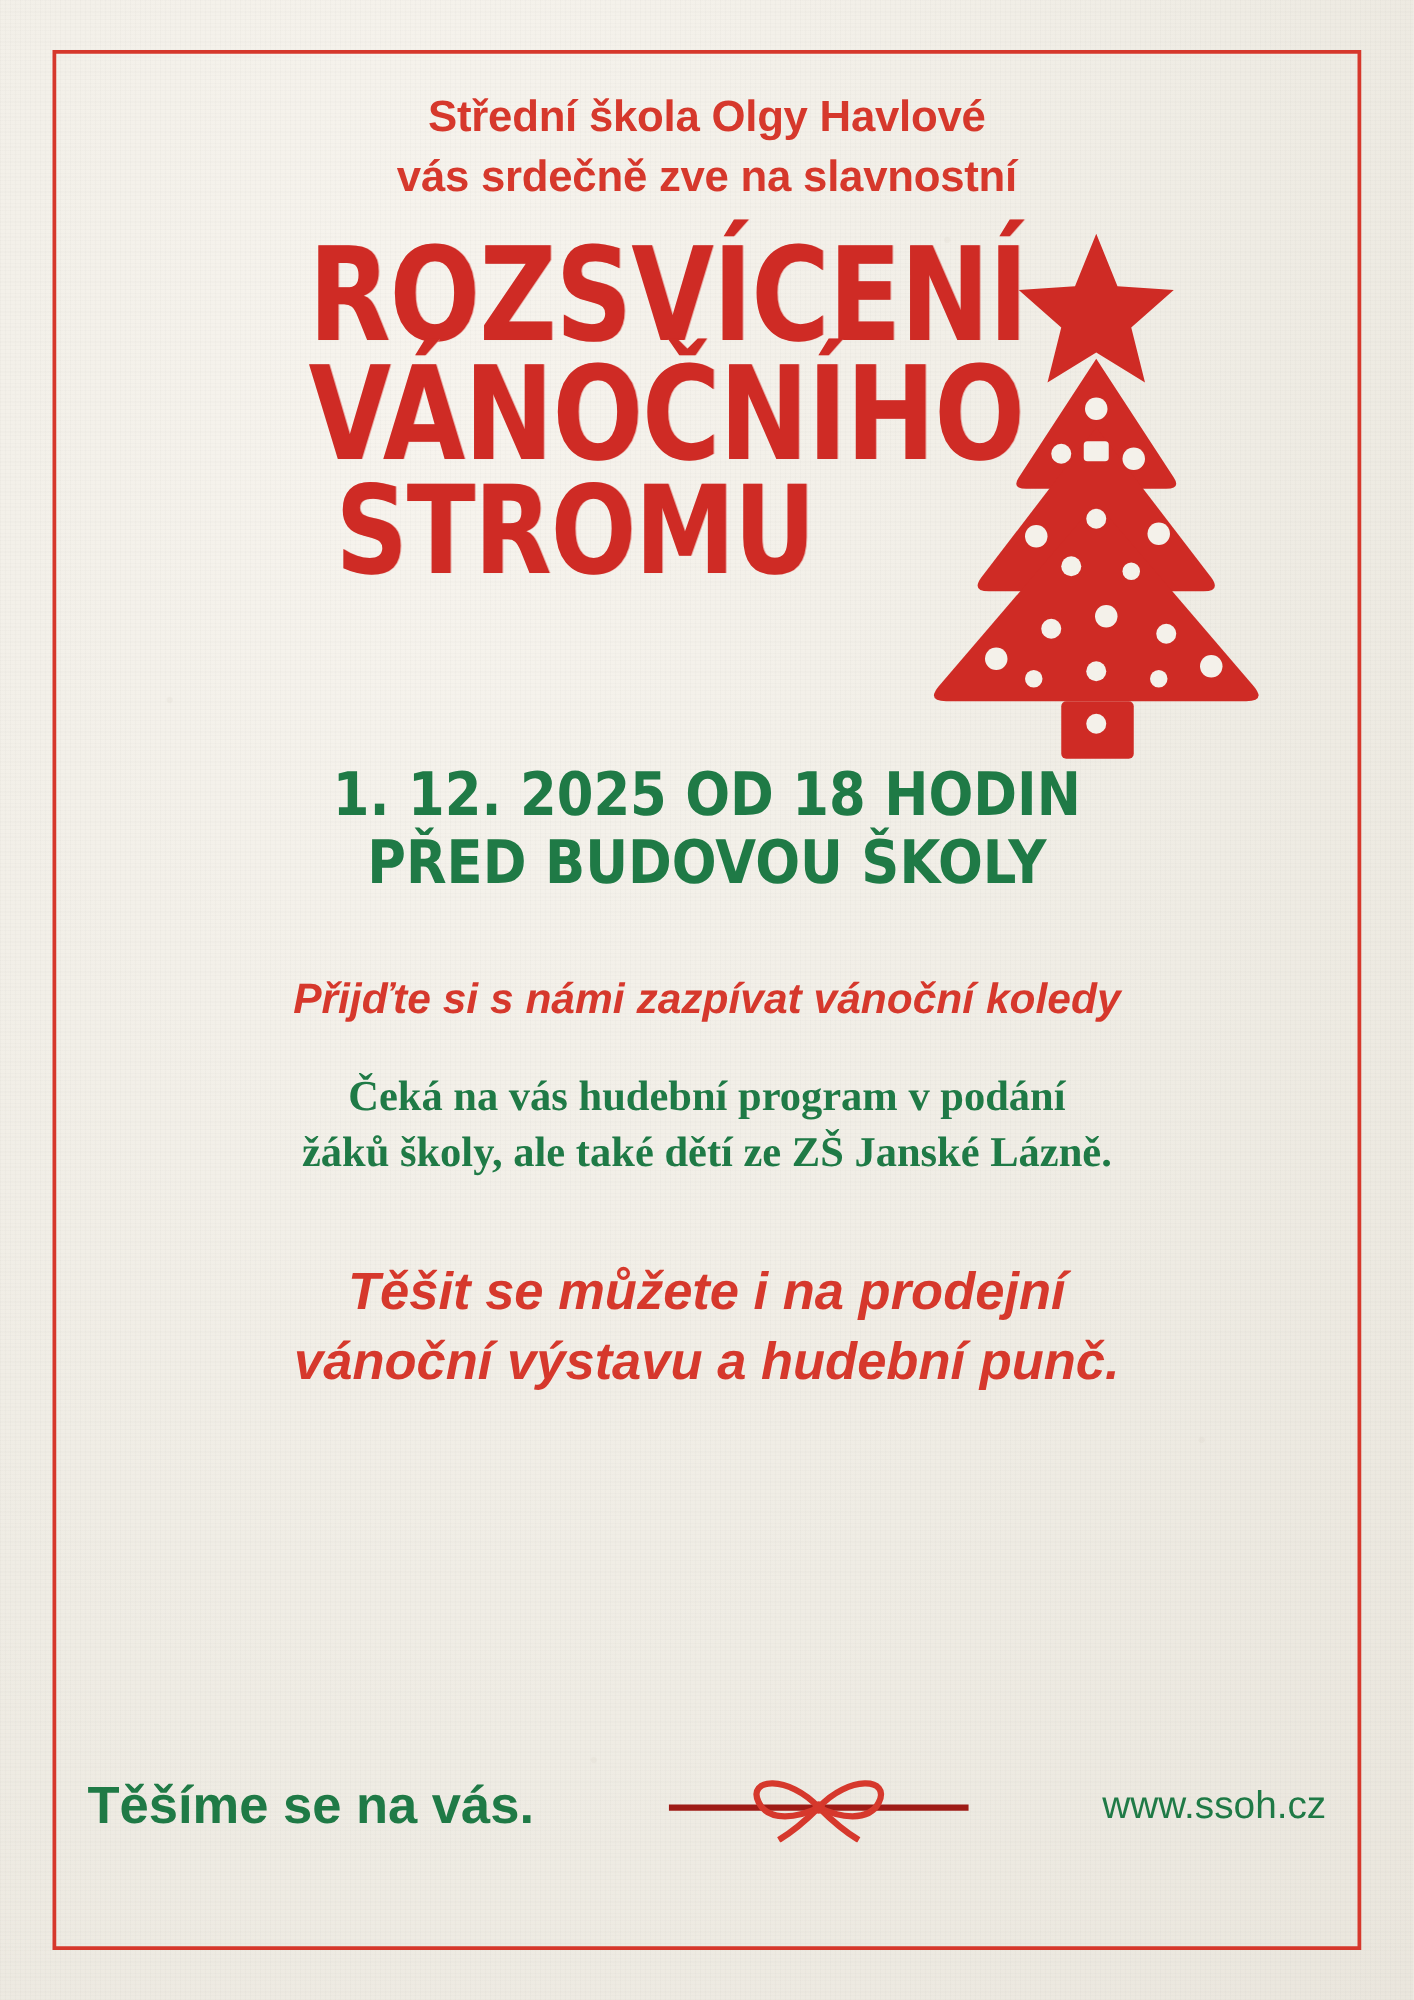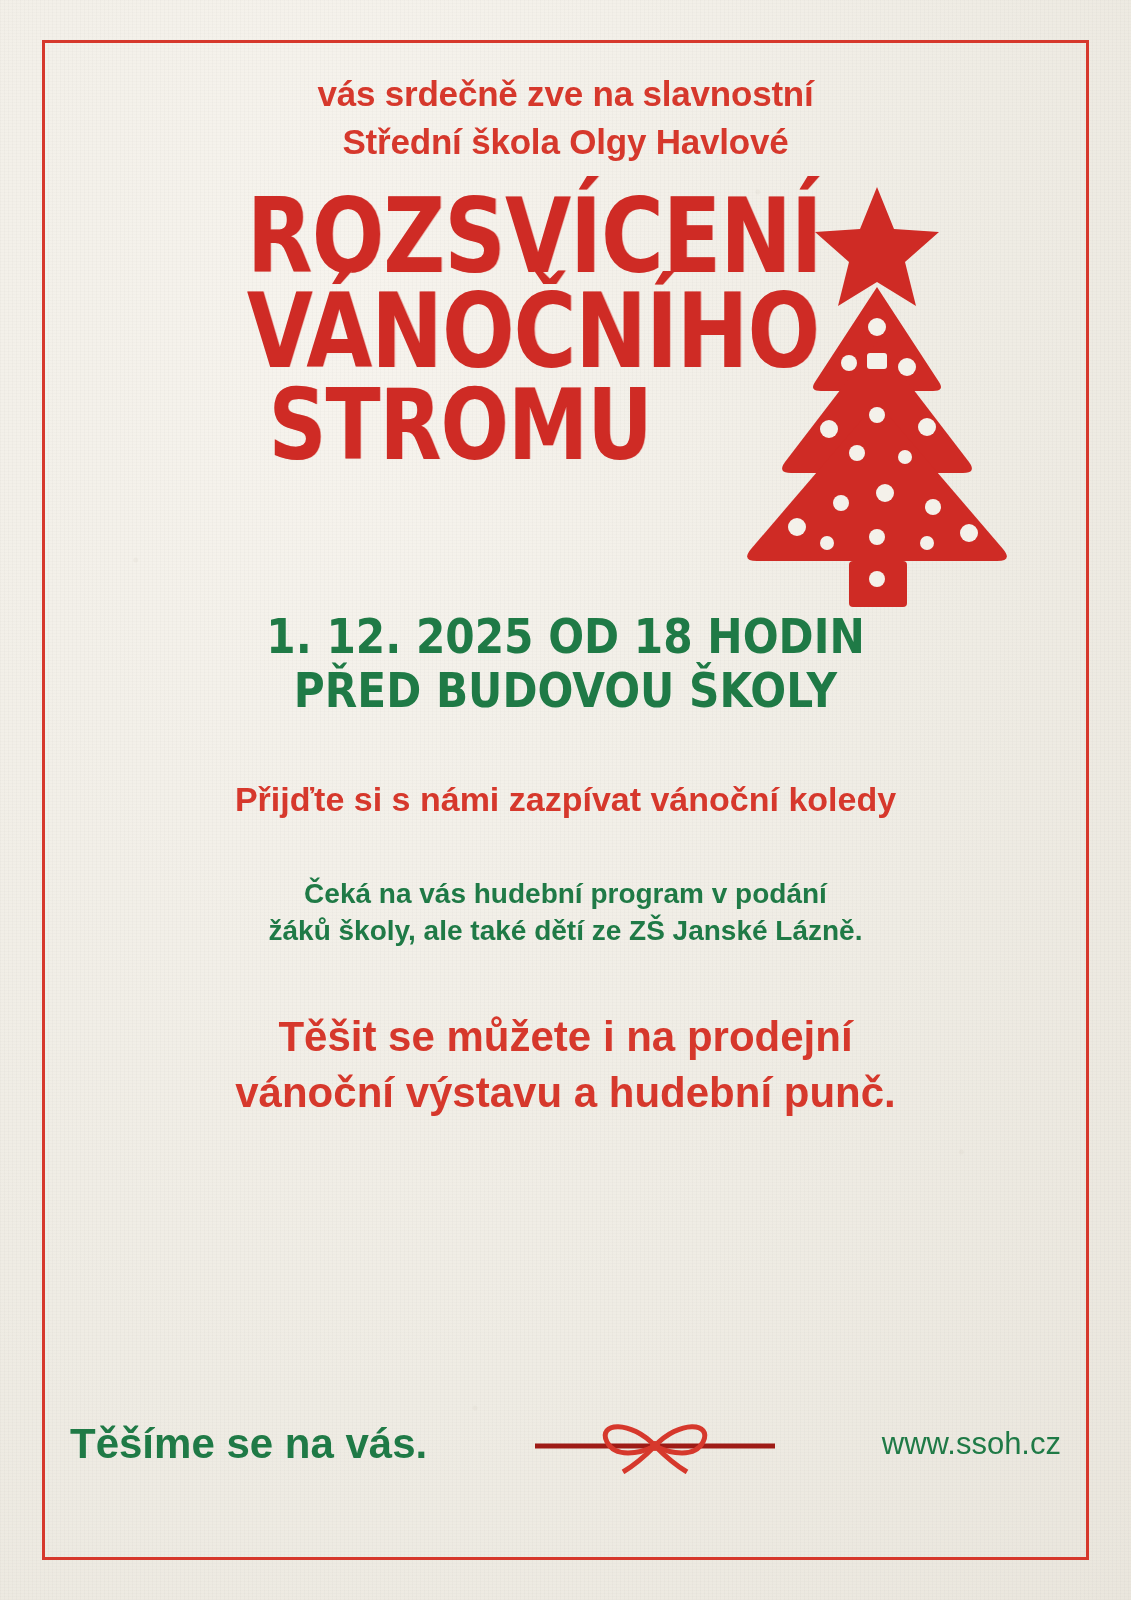--- a/index.html
+++ b/index.html
@@ -111,26 +111,26 @@
   .date-block .d { display: block; transform: scaleX(0.88); }
   .date-block .d2 { margin-top: 4px; }
 
   
   .para {
     font-weight: bold;
     font-size: 33px;
     line-height: 1.33;
     margin-top: 52px;
   }
-  .para.red { color: #d6382c; }
+  .para.red { color: #d6382c; font-style: italic; }
   .para.green { color: #1f7a46; }
   .para span { display: block; }
 
   .p1 { margin-top: 62px; font-size: 34px; }
-  .p2 { margin-top: 52px; font-size: 28px; }
+  .p2 { margin-top: 32px; font-size: 34px; font-family: Liberation Serif, serif; }
   .p3 { margin-top: 60px; font-size: 42px; }
 
   
   .footer {
     position: absolute;
     left: 70px;
     right: 70px;
     bottom: 126px;
     display: flex;
     align-items: center;
@@ -158,22 +158,22 @@
 <body>
 
 <div class="poster">
   <div class="paper-noise"></div>
 
   <div class="frame"></div>
 
   <div class="content">
 
     <div class="intro">
+      <div>Střední škola Olgy Havlové</div>
       <div>vás srdečně zve na slavnostní</div>
-      <div>Střední škola Olgy Havlové</div>
     </div>
 
     <div class="headline-row">
 
       <div class="headline">
         <span class="ln ln1">ROZSVÍCENÍ</span>
         <span class="ln ln2">VÁNOČNÍHO</span>
         <span class="ln ln3">STROMU</span>
       </div>
 

